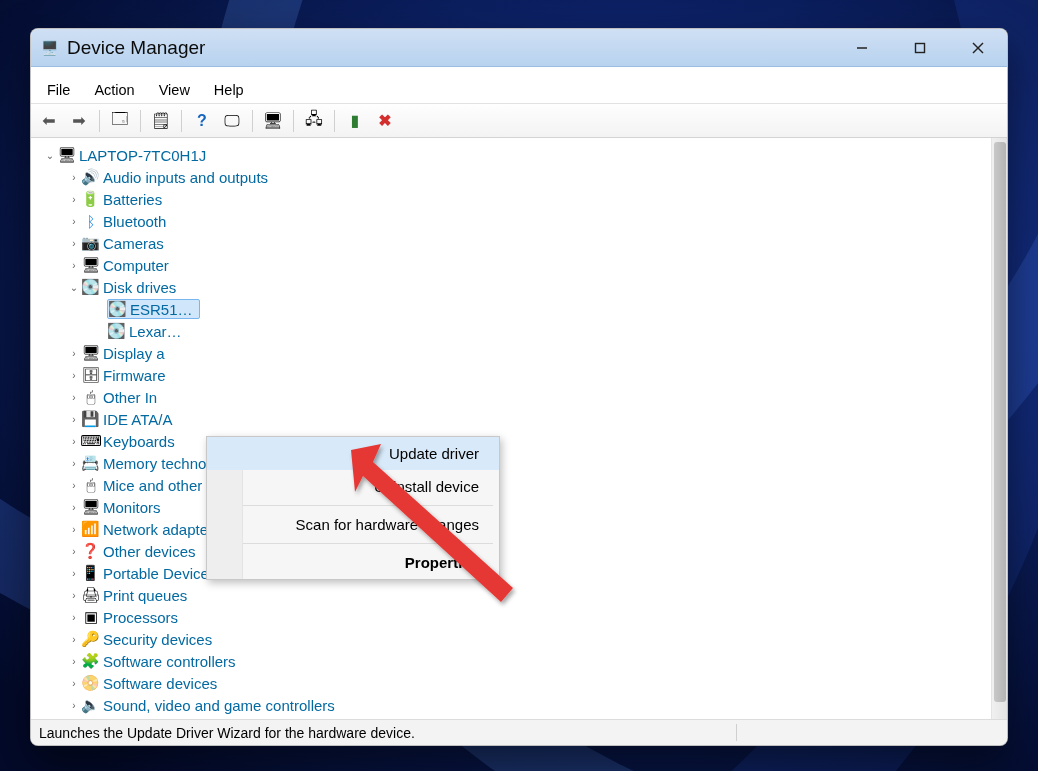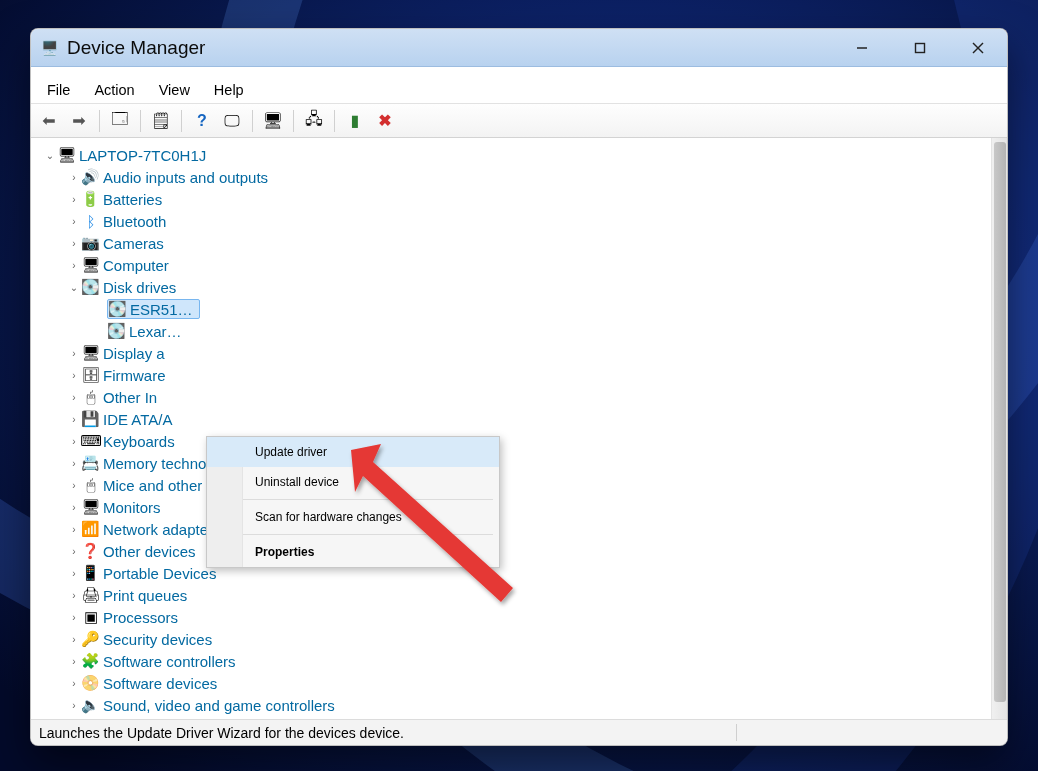--- a/index.html
+++ b/index.html
@@ -144,23 +144,24 @@
     position: absolute;
     left: 175px; top: 298px;
     width: 294px;
     background: #f6f6f6;
     border: 1px solid #c8c8c8;
     box-shadow: 2px 3px 8px rgba(0,0,0,0.25);
     z-index: 20;
   }
   .ctx-item {
     padding: 8px 20px 8px 48px;
-    font-size: 12px;
+    font-size: 15px;
     color: #000;
     position: relative;
+    text-align: right;
   }
   .ctx-item.hover { background: #d8eaf9; }
   .ctx-sep { height: 1px; background: #dcdcdc; margin: 2px 6px; }
   .ctx-item.bold { font-weight: 700; }
   .ctx-strip { position:absolute; left:0; top:0; width:36px; height:100%; background:#eeeeee; border-right:1px solid #e4e4e4;}
 
   .statusbar {
     height: 26px; background: #f3f3f3;
     border-top: 1px solid #dcdcdc;
     display: flex; align-items: center;
@@ -415,17 +416,17 @@
           <feDropShadow dx="2" dy="3" stdDeviation="2" flood-opacity="0.35"></feDropShadow>
         </filter>
       </defs>
       <g filter="url(#sh)">
         <polygon points="10,12 40,6 32,24 172,150 160,164 22,38 14,54" fill="#e53935"></polygon>
       </g>
     </svg>
   </div>
 
   <div class="statusbar">
-    <span>Launches the Update Driver Wizard for the devices device.</span>
+    <span>Launches the Update Driver Wizard for the hardware device.</span>
     <div class="status-divider"></div>
   </div>
 
 </div>
 
 </body></html>

